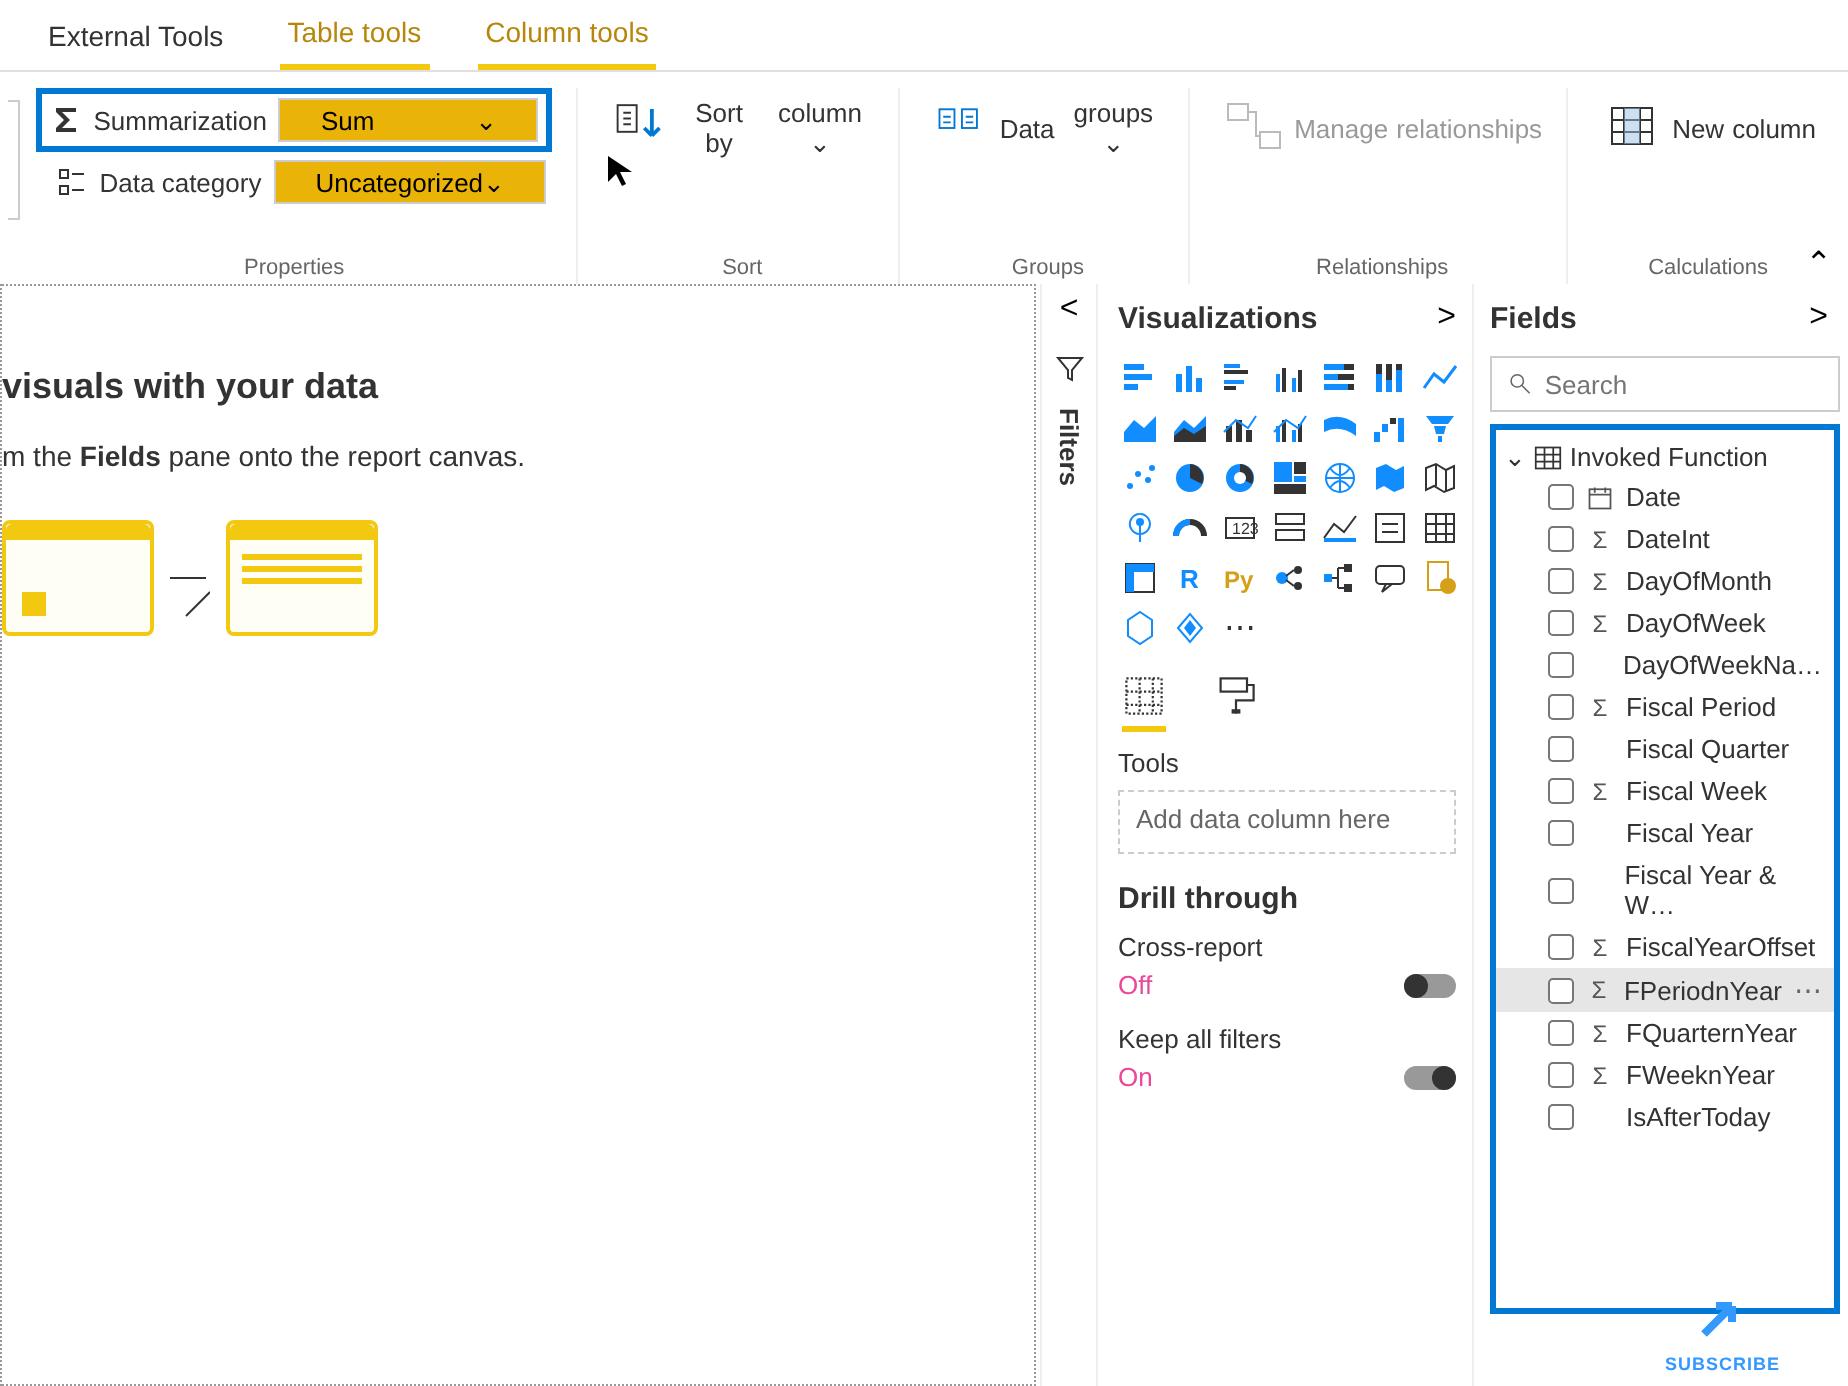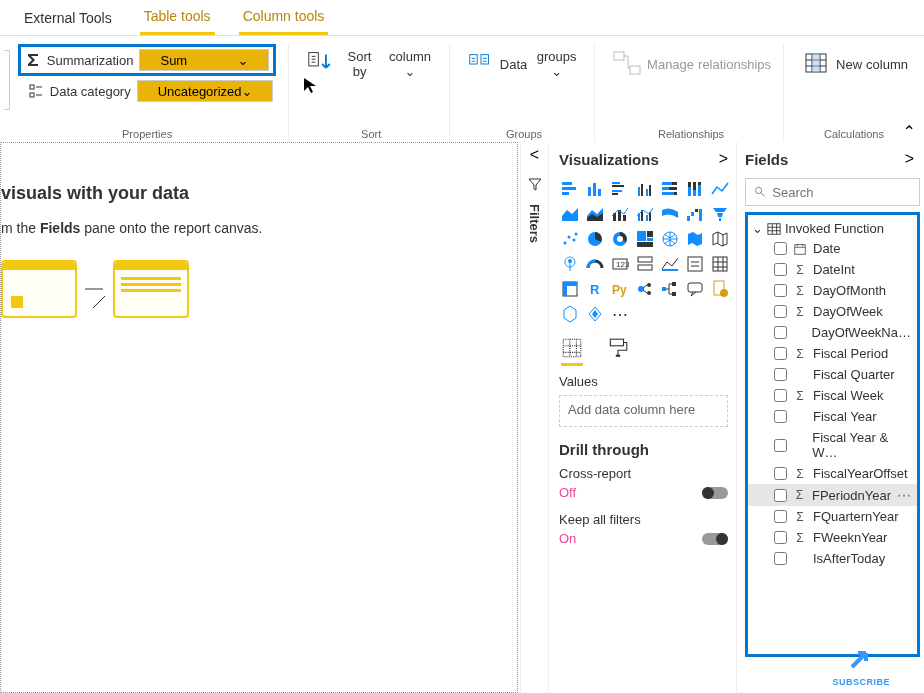--- a/index.html
+++ b/index.html
@@ -486,21 +486,21 @@
       </div>
       <div class="tool-item">
         <svg width="22" height="22" viewBox="0 0 20 20">
             <rect x="3" y="2" width="12" height="6" fill="none" stroke="#333"></rect>
             <path d="M15 5 h3 v7 h-8 v6" stroke="#333" fill="none"></path>
             <rect x="8" y="16" width="4" height="2" fill="#333"></rect>
           </svg>
       </div>
     </div>
 
-    <div class="values-label">Values</div>
+    <div class="values-label">Tools</div>
     <div class="values-well">Add data column here</div>
 
     <div class="section-h">Drill through</div>
     <div class="toggle-row-label">Cross-report</div>
     <div class="toggle">
       <span>Off</span>
       <div class="toggle-track">
           <div class="knob"></div>
         </div>
     </div>

